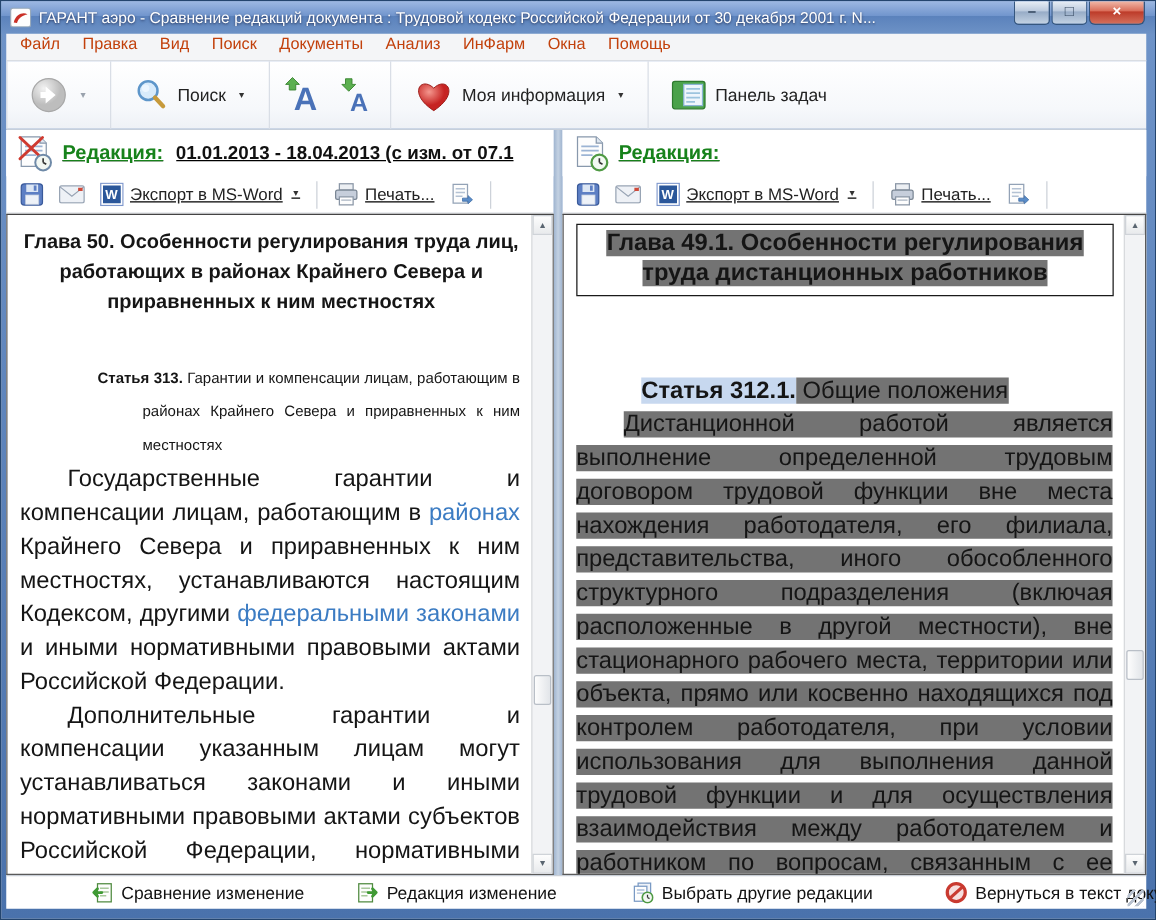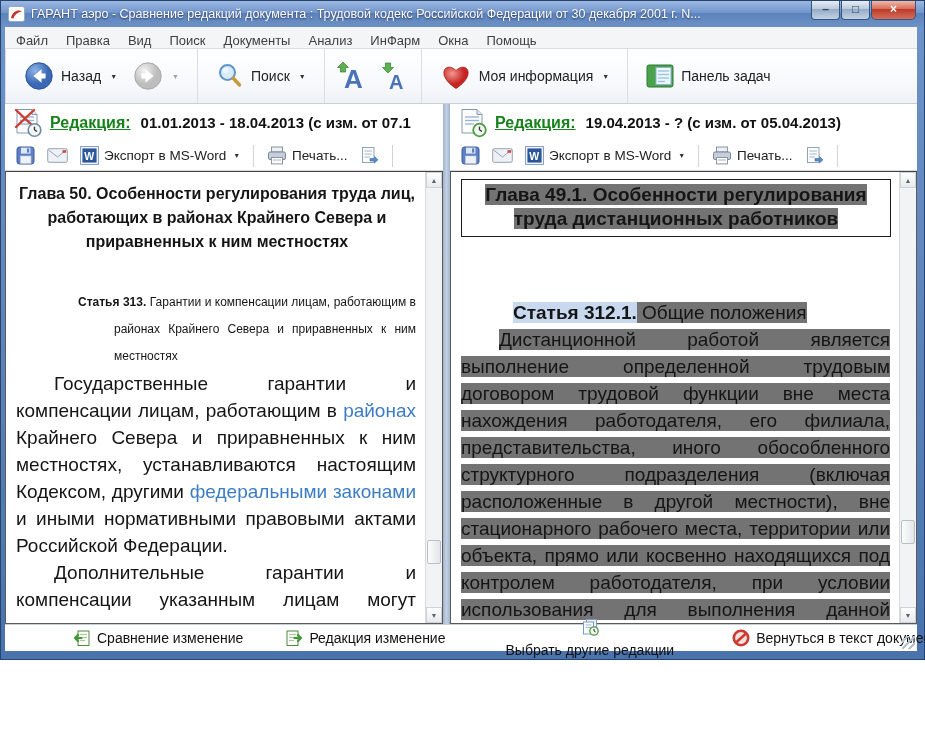--- a/index.html
+++ b/index.html
@@ -1,19 +1,19 @@
 <!DOCTYPE html>
 <html><head>
 <meta charset="utf-8">
 <style>
   * { box-sizing: border-box; margin:0; padding:0; }
   html,body { width:925px; height:736px; }
   body { font-family:"Liberation Sans","DejaVu Sans",sans-serif; overflow:hidden; }
 
-  .window { position:relative; width:925px; height:660px;
+  .window { position:relative; width:925px; height:736px;
     background:linear-gradient(#6f94c9,#4a72ac);
     border:1px solid #24456e; }
 
   
   .titlebar { position:absolute; top:0; left:0; right:0; height:26px;
     background:linear-gradient(#9db8e2 0%,#7195cd 45%,#5b82bc 46%,#6d92c6 100%);
     display:flex; align-items:center; padding-left:7px; }
   .app-icon { width:17px; height:16px; margin-right:6px; flex:none; }
   .title-text { color:#fff; font-size:12.5px; text-shadow:0 1px 2px rgba(0,0,30,.65);
     white-space:nowrap; overflow:hidden; }
@@ -21,39 +21,39 @@
   .win-btn { width:29px; height:19px; border:1px solid #35567e; border-top:none;
     background:linear-gradient(#e8eef6,#b9c8dc 45%,#96abc6 46%,#c3d2e3);
     color:#33465e; font-size:12px; font-weight:bold; line-height:17px; text-align:center;
     border-radius:0 0 4px 4px; margin-left:1px; cursor:default; }
   .win-btn.close { width:45px; background:linear-gradient(#f0b8a8,#d86a56 45%,#bc3a28 46%,#d4705c);
     color:#fff; border-radius:0 0 5px 5px; }
 
   
   .menubar { position:absolute; top:26px; left:4px; right:7px; height:22px;
     background:#f4f5f7; border-bottom:1px solid #d9dde3;
-    display:flex; align-items:flex-end; gap:18px; padding-left:11px;
-    font-size:13px; color:#404040; }
+    display:flex; align-items:flex-start; gap:18px; padding-left:11px;
+    font-size:13px; color:#c2410c; }
   .menu-item { cursor:default; }
 
   
   .toolbar { position:absolute; top:48px; left:4px; right:7px; height:55px;
     background:linear-gradient(#ffffff,#f6f8fb 70%,#eef1f6);
     border-bottom:1px solid #c6cfdb;
     display:flex; align-items:center; font-size:14px; color:#222; }
   .tb-group { display:flex; align-items:center; height:100%; padding:0 10px; }
   .tb-sep { width:1px; height:100%; background:#d9dee6; flex:none; }
   .tb-btn { display:flex; align-items:center; gap:7px; padding:6px 8px; border-radius:3px; cursor:default; }
   .caret { font-size:7px; color:#333; margin-left:2px; }
   .caret.dim { color:#9aa2ad; }
   .tb-label { white-space:nowrap; }
 
   
   .panes { position:absolute; top:103px; left:4px; right:7px; bottom:35px; display:flex; }
-  .pane { background:#fff; display:flex; flex-direction:column; min-width:0; }
+  .pane { background:#fff; display:flex; flex-direction:column; min-width:0;text-decoration:underline; }
   .pane.left { width:438px; flex:none; }
   .pane.right { flex:1; }
   .pane-divider { width:7px; flex:none; background:linear-gradient(90deg,#9fb4cf,#c3d1e2,#9fb4cf); }
 
   .pane-header { height:37px; display:flex; align-items:center; padding-left:8px;
     background:#fff; flex:none; }
   .rev-icon { width:30px; height:30px; flex:none; margin-right:7px; }
   .rev-link { color:#17821b; font-weight:bold; font-size:16px; text-decoration:underline;
     margin-right:10px; cursor:pointer; white-space:nowrap; }
   .rev-dates { font-weight:bold; font-size:15px; color:#111; white-space:nowrap; overflow:hidden; }
@@ -130,34 +130,20 @@
     <span class="menu-item">Документы</span>
     <span class="menu-item">Анализ</span>
     <span class="menu-item">ИнФарм</span>
     <span class="menu-item">Окна</span>
     <span class="menu-item">Помощь</span>
   </div>
 
   <div class="toolbar">
     <div class="tb-sep"></div>
     <div class="tb-group">
-      <div class="tb-btn">
-        <svg width="30" height="30" viewBox="0 0 30 30">
-          <defs>
-              <radialGradient id="gb" cx="35%" cy="30%">
-                <stop offset="0%" stop-color="#8fb4e8"></stop>
-                <stop offset="100%" stop-color="#3a68b4"></stop>
-              </radialGradient>
-            </defs>
-          <circle cx="15" cy="15" r="13.2" fill="url(#gb)" stroke="#2a549a"></circle>
-          <path d="M17.5 8.2 L9.5 15 L17.5 21.8 L17.5 17.4 L21.6 17.4 L21.6 12.6 L17.5 12.6 Z" fill="#fff"></path>
-        </svg>
-        <span class="tb-label">Назад</span>
-        <span class="caret">▼</span>
-      </div>
       <div class="tb-btn">
         <svg width="30" height="30" viewBox="0 0 30 30">
           <defs>
               <radialGradient id="gf" cx="35%" cy="30%">
                 <stop offset="0%" stop-color="#f2f2f2"></stop>
                 <stop offset="100%" stop-color="#bdbdbd"></stop>
               </radialGradient>
             </defs>
           <circle cx="15" cy="15" r="13.2" fill="url(#gf)" stroke="#a8a8a8"></circle>
           <path d="M12.5 8.2 L20.5 15 L12.5 21.8 L12.5 17.4 L8.4 17.4 L8.4 12.6 L12.5 12.6 Z" fill="#fff"></path>
@@ -312,21 +298,20 @@
           <path d="M4 1.5 H19 L24 6.5 V25 H4 Z" fill="#fdfdfd" stroke="#8898ac"></path>
           <path d="M19 1.5 V6.5 H24" fill="#dfe7f0" stroke="#8898ac"></path>
           <line x1="7" y1="9" x2="21" y2="9" stroke="#9cb4d4" stroke-width="1.4"></line>
           <line x1="7" y1="12.5" x2="21" y2="12.5" stroke="#9cb4d4" stroke-width="1.4"></line>
           <line x1="7" y1="16" x2="16" y2="16" stroke="#9cb4d4" stroke-width="1.4"></line>
           <circle cx="21.5" cy="22" r="6.3" fill="#f2f9f2" stroke="#4f9a44" stroke-width="1.8"></circle>
           <line x1="21.5" y1="22" x2="21.5" y2="18.6" stroke="#333" stroke-width="1.3"></line>
           <line x1="21.5" y1="22" x2="24" y2="23.4" stroke="#333" stroke-width="1.3"></line>
         </svg>
         <a class="rev-link">Редакция:</a>
-        <span class="rev-dates">19.04.2013 - ? (с изм. от 05.04.2013)</span>
       </div>
       <div class="pane-toolbar">
         <div class="pt-btn">
           <svg width="19" height="19" viewBox="0 0 19 19">
             <rect x="1" y="1" width="17" height="17" rx="2.5" fill="#5d7fc4" stroke="#3a5a9a"></rect>
             <rect x="5" y="1.6" width="9.5" height="6" fill="#dce6f4"></rect>
             <rect x="11" y="2.4" width="2.2" height="4.2" fill="#5d7fc4"></rect>
             <rect x="4.5" y="10" width="10.5" height="7.4" fill="#eef2f8" stroke="#c4cede" stroke-width="0.6"></rect>
           </svg>
         </div>
@@ -399,21 +384,21 @@
     <div class="sb-btn" style="margin-left:42px;">
       <svg class="ico" viewBox="0 0 18 18">
         <rect x="2" y="2" width="11" height="14.5" fill="#fdfdfd" stroke="#4f8a3f"></rect>
         <line x1="4" y1="5.5" x2="11" y2="5.5" stroke="#a8c89c" stroke-width="1.2"></line>
         <line x1="4" y1="8.5" x2="11" y2="8.5" stroke="#a8c89c" stroke-width="1.2"></line>
         <line x1="4" y1="11.5" x2="9" y2="11.5" stroke="#a8c89c" stroke-width="1.2"></line>
         <path d="M9.5 9 L16 9 M13 6 L16 9 L13 12" fill="none" stroke="#3f9a34" stroke-width="2.2" stroke-linecap="round" stroke-linejoin="round"></path>
       </svg>
       <span>Редакция изменение</span>
     </div>
-    <div class="sb-btn" style="margin-left:60px;flex-direction:column;">
+    <div class="sb-btn" style="margin-left:60px;">
       <svg class="ico" viewBox="0 0 18 18">
         <rect x="5.5" y="1.5" width="10" height="12" fill="#eef2f8" stroke="#7a9ac4"></rect>
         <rect x="2.5" y="4" width="10" height="12" fill="#fdfdfd" stroke="#7a9ac4"></rect>
         <line x1="4.5" y1="7" x2="10.5" y2="7" stroke="#a8bcd8" stroke-width="1.1"></line>
         <line x1="4.5" y1="9.5" x2="10.5" y2="9.5" stroke="#a8bcd8" stroke-width="1.1"></line>
         <circle cx="13" cy="13" r="4.2" fill="#f2f7f2" stroke="#4f9a44" stroke-width="1.3"></circle>
         <line x1="13" y1="13" x2="13" y2="10.8" stroke="#333" stroke-width="1"></line>
         <line x1="13" y1="13" x2="14.6" y2="13.9" stroke="#333" stroke-width="1"></line>
       </svg>
       <span>Выбрать другие редакции</span>

